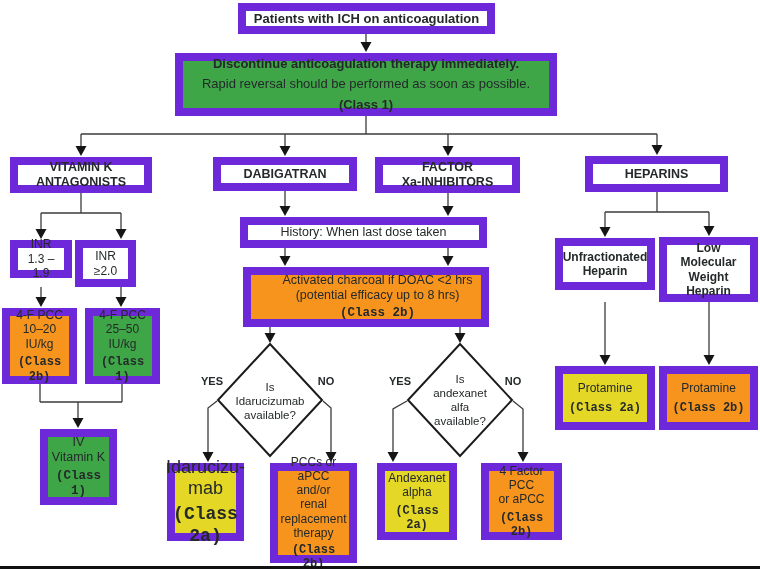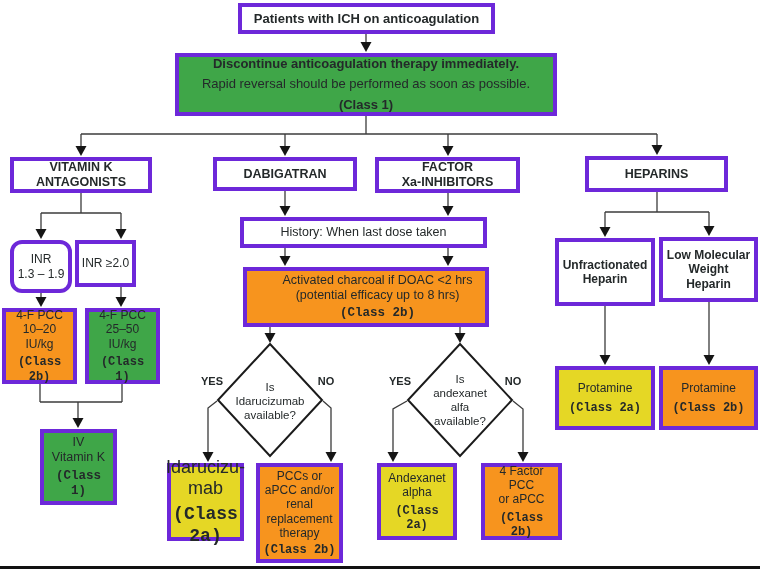--- a/index.html
+++ b/index.html
@@ -3,21 +3,21 @@
 <meta charset="utf-8">
 <style>
   html,body { margin:0; padding:0; background:#ffffff; }
   #stage {
     position:relative; width:760px; height:569px; background:#ffffff;
     font-family:"Liberation Sans","DejaVu Sans",sans-serif;
     color:#24292a; overflow:hidden;
   }
   .box {
     position:absolute; box-sizing:border-box;
-    border:4px solid #6d28d9; background:#ffffff;
+    border:8px solid #6d28d9; background:#ffffff;
     display:flex; flex-direction:column; align-items:center; justify-content:center;
     text-align:center; line-height:1.2; padding:2px; z-index:2;
   }
   .lbl { white-space:pre-line; }
   .cls { font-weight:bold; margin-top:4px; white-space:pre-line;font-family:Liberation Mono, monospace; }
   .bold { font-weight:bold; }
   .green  { background:var(--green,#3fa648); }
   .orange { background:var(--orange,#f7941e); }
   .yellow { background:var(--yellow,#e5d725); }
   svg.wires { position:absolute; left:0; top:0; z-index:1; }
@@ -136,21 +136,21 @@
     <span class="lbl">FACTOR
 Xa-INHIBITORS</span>
   </div>
   <div class="box bold" style="left:213px;top:157px;width:144px;height:34px;font-size:12.5px;">
     <span class="lbl">DABIGATRAN</span>
   </div>
   <div class="box bold" style="left:585px;top:156px;width:143px;height:36px;font-size:12.5px;">
     <span class="lbl">HEPARINS</span>
   </div>
 
-  <div class="box" style="left:10px;top:240px;width:62px;height:53px;font-size:12px;border-radius:12px;">
+  <div class="box" style="left:10px;top:240px;width:62px;height:38px;font-size:12px;">
     <span class="lbl">INR
 1.3 – 1.9</span>
   </div>
   <div class="box" style="left:75px;top:240px;width:61px;height:47px;font-size:12px;">
     <span class="lbl">INR ≥2.0</span>
   </div>
 
   <div class="box orange" style="left:2px;top:308px;width:75px;height:76px;font-size:12px;">
     <span class="lbl">4-F PCC
 10–20
@@ -190,40 +190,40 @@
   <div class="yn" style="left:212px;top:381px;">YES</div>
   <div class="yn" style="left:326px;top:381px;">NO</div>
   <div class="yn" style="left:400px;top:381px;">YES</div>
   <div class="yn" style="left:513px;top:381px;">NO</div>
 
   <div class="box yellow" style="left:167px;top:463px;width:77px;height:78px;font-size:18px;">
     <span class="lbl">Idarucizu-
 mab</span>
     <span class="cls">(Class 2a)</span>
   </div>
-  <div class="box orange" style="left:256px;top:463px;width:87px;height:100px;font-size:12px;line-height:1.17;">
+  <div class="box orange" style="left:270px;top:463px;width:87px;height:100px;font-size:12px;line-height:1.17;">
     <span class="lbl">PCCs or
 aPCC and/or
 renal
 replacement
 therapy</span>
     <span class="cls" style="margin-top:3px;">(Class 2b)</span>
   </div>
   <div class="box yellow" style="left:377px;top:463px;width:80px;height:77px;font-size:12px;">
     <span class="lbl">Andexanet
 alpha</span>
     <span class="cls">(Class 2a)</span>
   </div>
   <div class="box orange" style="left:481px;top:463px;width:81px;height:77px;font-size:12px;">
     <span class="lbl">4 Factor PCC
 or aPCC</span>
     <span class="cls">(Class 2b)</span>
   </div>
 
-  <div class="box bold" style="left:555px;top:238px;width:100px;height:68px;font-size:12px;">
+  <div class="box bold" style="left:555px;top:238px;width:100px;height:52px;font-size:12px;">
     <span class="lbl">Unfractionated
 Heparin</span>
   </div>
   <div class="box bold" style="left:659px;top:237px;width:99px;height:65px;font-size:12px;">
     <span class="lbl">Low Molecular
 Weight
 Heparin</span>
   </div>
   <div class="box yellow" style="left:555px;top:366px;width:100px;height:64px;font-size:12px;">
     <span class="lbl">Protamine</span>

